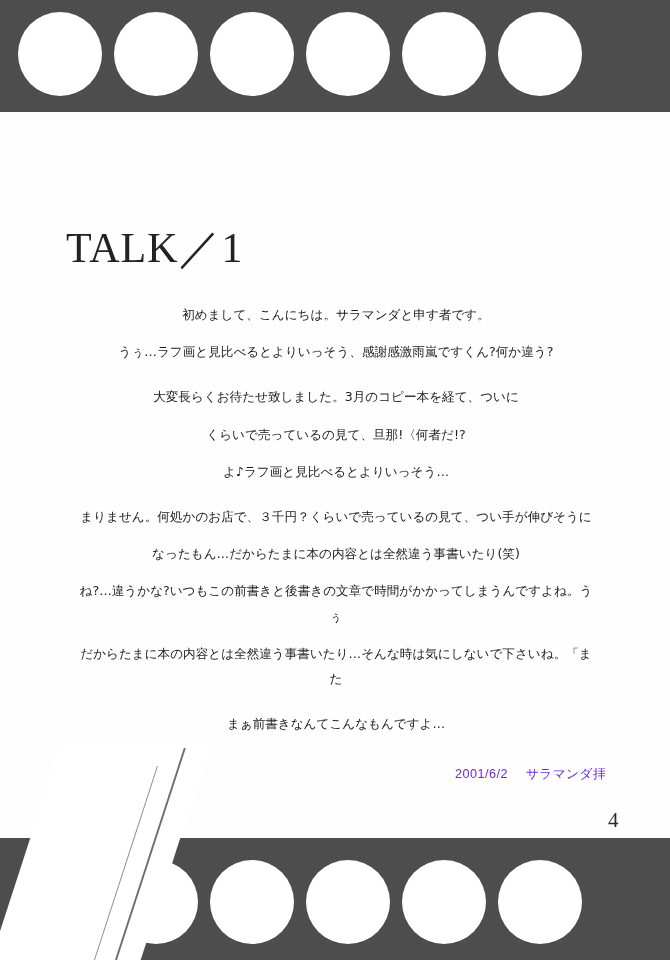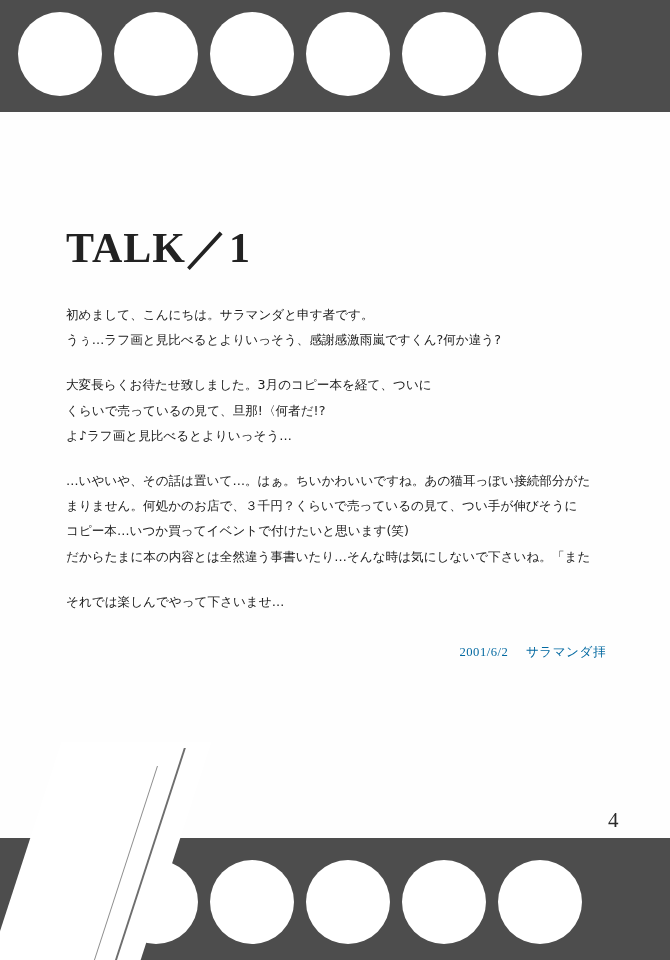--- a/index.html
+++ b/index.html
@@ -102,47 +102,48 @@
     top: 112px;
     width: 670px;
     z-index: 2;
   }
   .heading {
     margin: 108px 16px 0 66px;
     font-family: "Liberation Serif", serif;
     font-size: 42px;
     letter-spacing: 1px;
     color: #222222;
-    font-weight: 700;
+    font-weight: 400;
   }
 
   .body-block {
     margin: 26px 0 0 66px;
     width: 540px;
     color: #1b1b1b;
     font-size: 12.6px;
     line-height: 2.0;
     font-family: "DejaVu Sans", "Liberation Sans", sans-serif;
   }
   .para {
     margin: 0 0 20px 0;
   }
   .para.tight { margin-bottom: 0; }
   .para p {
-    margin: 0;
+    margin: 12px;
     white-space: pre-wrap;
+    text-align: center;
   }
 
   .signature {
     margin: 26px 0 0 0;
     width: 540px;
     text-align: right;
     font-size: 12.6px;
-    font-family: Liberation Serif, serif;
-    color: #0369a1;
+    font-family: Liberation Sans, sans-serif;
+    color: #6d28d9;
     letter-spacing: 0.5px;
   }
   .sig-date { margin-right: 14px; }
 
   .page-number {
     position: absolute;
     left: 608px;
     top: 808px;
     font-family: "Liberation Serif", serif;
     font-size: 21px;
@@ -176,28 +177,28 @@
         <p>うぅ…ラフ画と見比べるとよりいっそう、感謝感激雨嵐ですくん?何か違う?</p>
       </div>
 
       <div class="para">
         <p>大変長らくお待たせ致しました。3月のコピー本を経て、ついに</p>
         <p>くらいで売っているの見て、旦那!〈何者だ!?</p>
         <p>よ♪ラフ画と見比べるとよりいっそう…</p>
       </div>
 
       <div class="para">
-        <p>…いやいや、その話は置いて…。はぁ。ちいかわいいですね。あの猫耳っぽい接続部分がた</p>
         <p>まりません。何処かのお店で、３千円？くらいで売っているの見て、つい手が伸びそうに</p>
-        <p>コピー本…いつか買ってイベントで付けたいと思います(笑)</p>
+        <p>なったもん…だからたまに本の内容とは全然違う事書いたり(笑)</p>
+        <p>ね?…違うかな?いつもこの前書きと後書きの文章で時間がかかってしまうんですよね。うぅ</p>
         <p>だからたまに本の内容とは全然違う事書いたり…そんな時は気にしないで下さいね。「また</p>
       </div>
 
       <div class="para tight">
-        <p>それでは楽しんでやって下さいませ…</p>
+        <p>まぁ前書きなんてこんなもんですよ…</p>
       </div>
 
       <div class="signature">
         <span class="sig-date">2001/6/2</span>
         <span>サラマンダ拝</span>
       </div>
 
     </div>
   </div>
 

